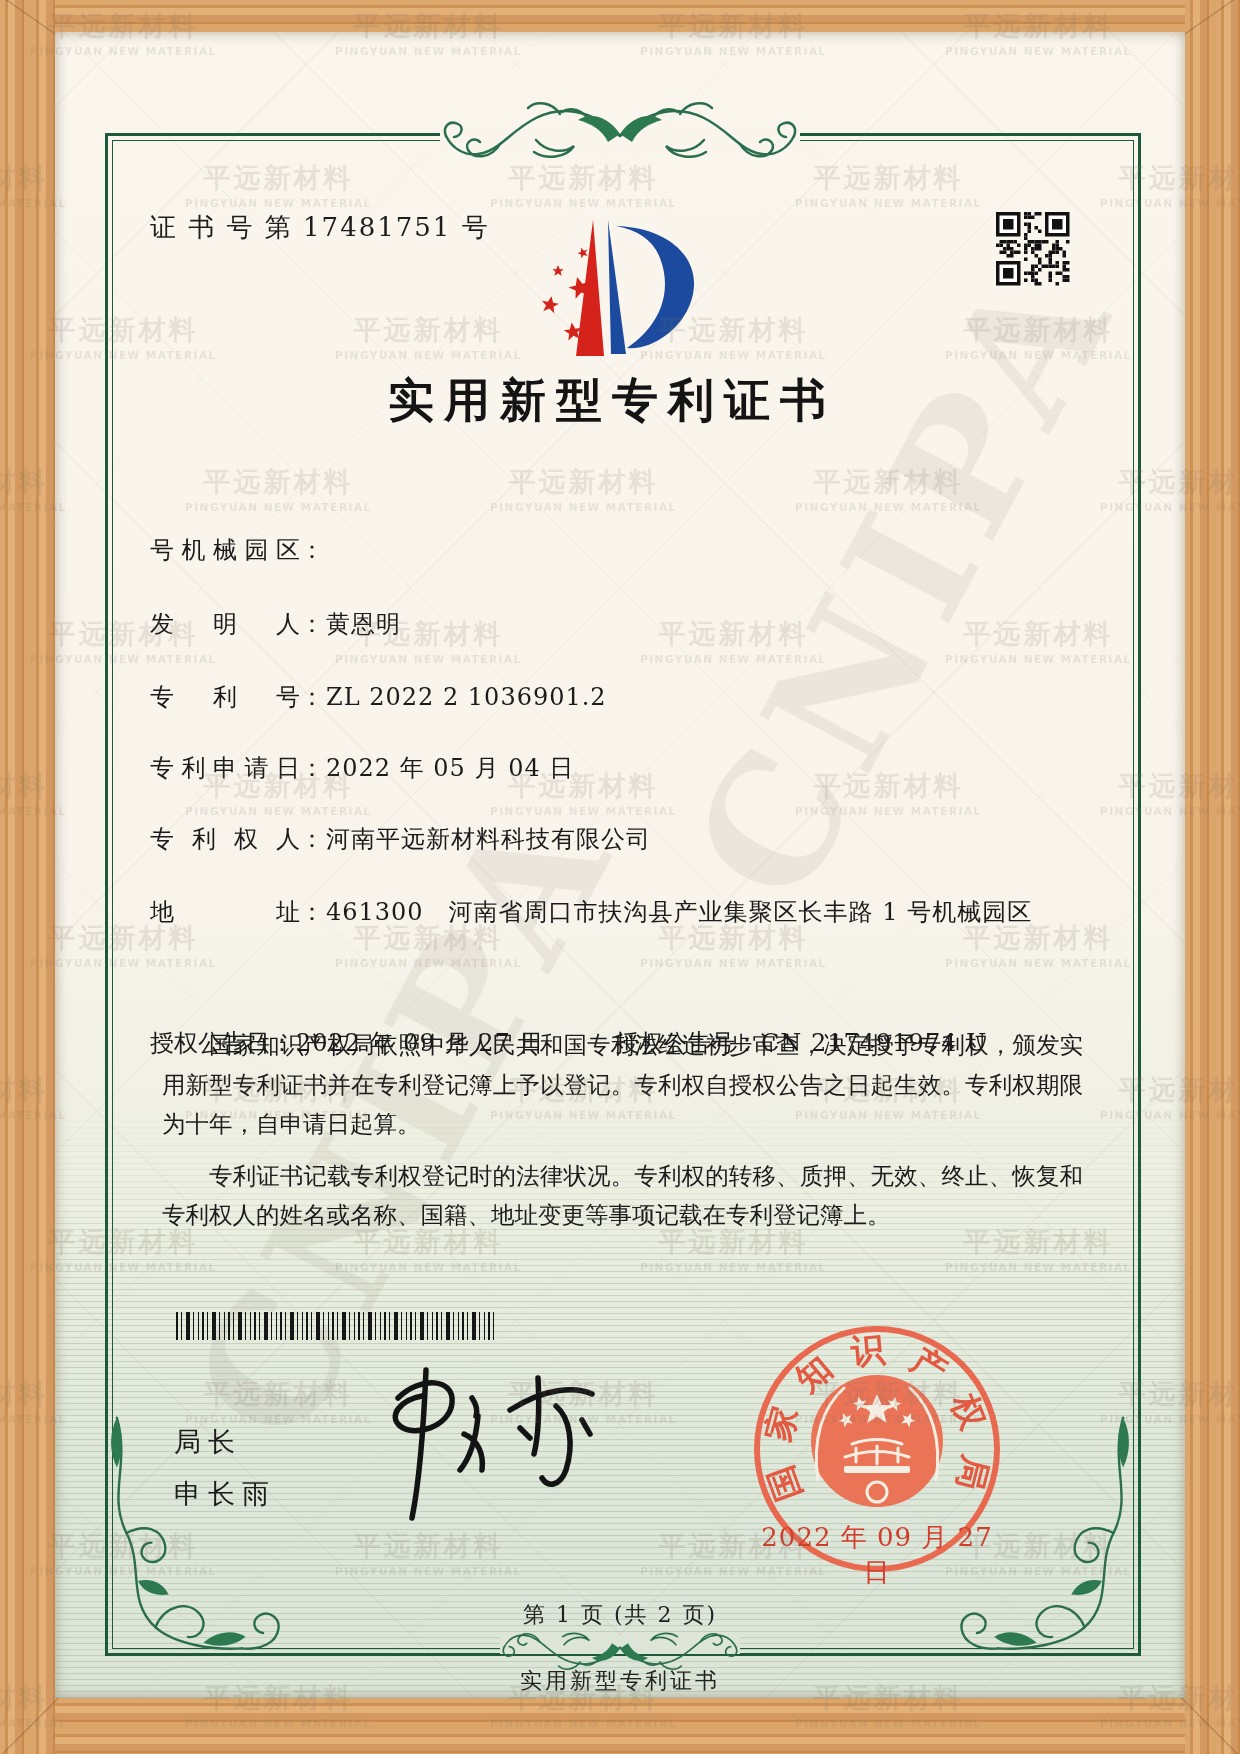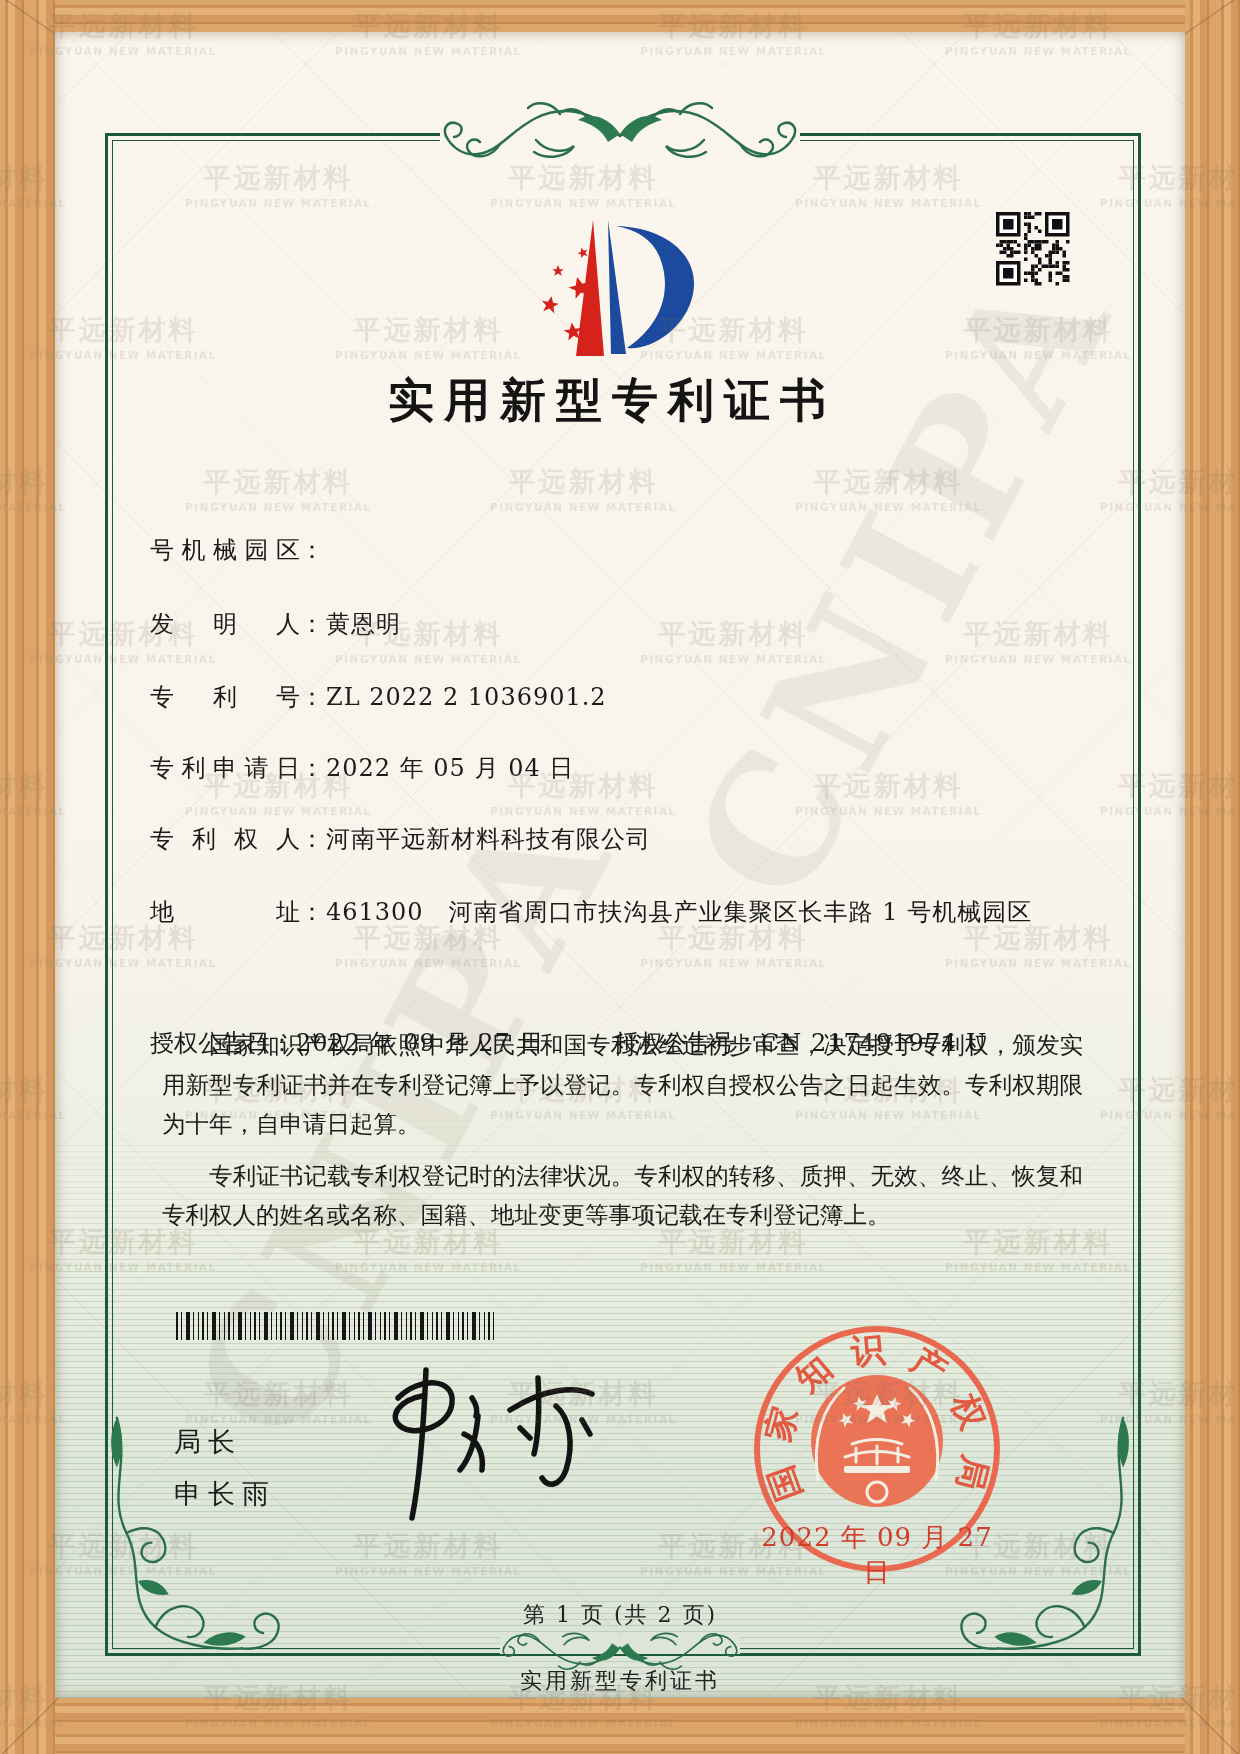--- a/index.html
+++ b/index.html
@@ -126,20 +126,21 @@
       <path d="M160,250 C180,252 196,244 198,230 C200,218 188,210 178,216 C170,221 172,232 182,234"></path>
       <path d="M30,10 C38,30 36,48 30,62 C22,46 22,26 30,10 Z" fill="#2e7a50" stroke="none"></path>
       <path d="M52,180 C66,176 78,182 84,194 C70,196 58,192 52,180 Z" fill="#2e7a50" stroke="none"></path>
       <path d="M120,244 C134,232 152,230 164,238 C152,248 134,250 120,244 Z" fill="#2e7a50" stroke="none"></path>
     </g>
   </svg>
   <svg class="ornament" style="right:88px;top:1408px;transform:scaleX(-1);" width="250" height="250" viewBox="0 0 260 260">
     <use href="#flourish"></use>
   </svg>
 
+  <div id="cert-no" class="abs">证 书 号 第 17481751 号</div>
 
   <svg id="logo" class="abs" style="left:520px;top:198px;" width="200" height="168" viewBox="0 0 200 168">
     <defs>
       <path id="star" d="M0,-10 L2.94,-3.09 L9.51,-3.09 L4.2,1.18 L6.18,8.09 L0,4 L-6.18,8.09 L-4.2,1.18 L-9.51,-3.09 L-2.94,-3.09 Z"></path>
     </defs>
     <g fill="#d5231b">
       <use href="#star" transform="translate(63,55) scale(0.55) rotate(-20)"></use>
       <use href="#star" transform="translate(38,73) scale(0.6)"></use>
       <use href="#star" transform="translate(60,90) scale(1.15) rotate(-15)"></use>
       <use href="#star" transform="translate(30,107) scale(0.9) rotate(10)"></use>

